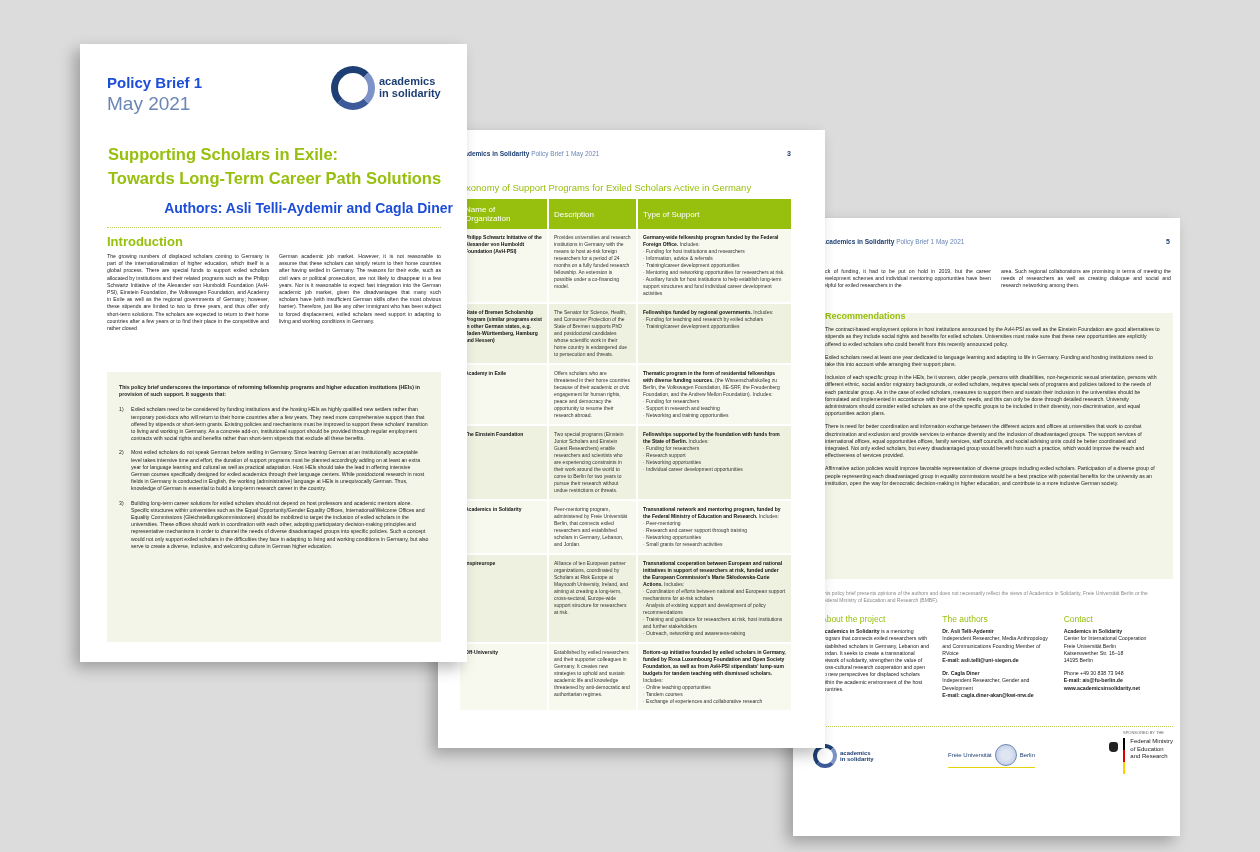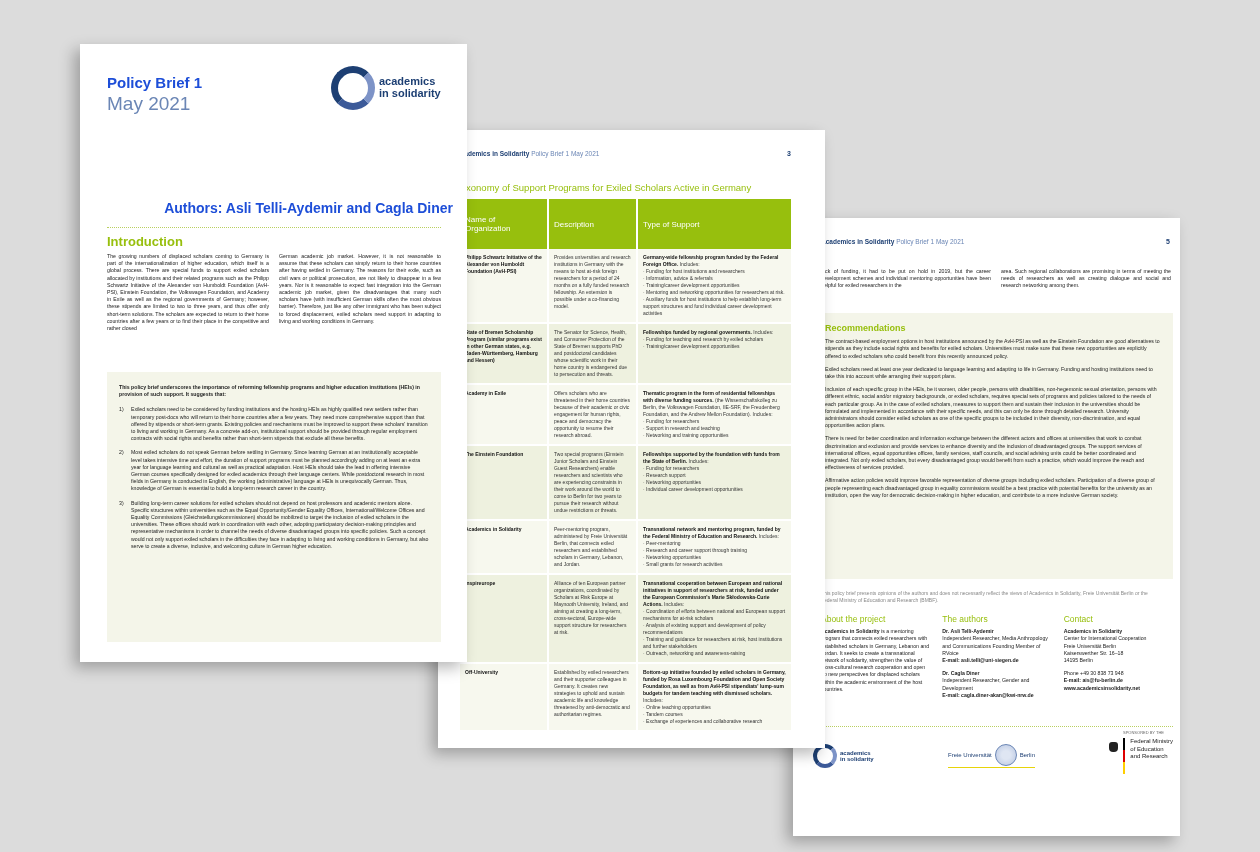--- a/index.html
+++ b/index.html
@@ -11,21 +11,21 @@
   .muted-blue { color: #6b86b5; }
   .tiny { font-size: 5.2px; line-height: 7.2px; color: #222; }
 
   
   #page5 { left: 793px; top: 218px; width: 387px; height: 618px; z-index: 1; }
   #page5 .hdr { position: absolute; left: 28px; top: 20px; font-size: 6.5px; }
   #page5 .hdr b { color: #1d3f73; }
   #page5 .pnum { position: absolute; right: 10px; top: 20px; font-size: 7px; font-weight: bold; color: #1d3f73; }
   #page5 .cont { position: absolute; left: 28px; top: 50px; width: 350px; display: flex; gap: 10px; }
   #page5 .cont div { flex: 1; text-align: justify; }
-  #page5 .recs { position: absolute; left: 20px; top: 95px; width: 360px; height: 266px; background: #f4f5e9; padding: 12px 12px; }
+  #page5 .recs { position: absolute; left: 20px; top: 95px; width: 360px; height: 266px; background: #f4f5e9; padding: 0 12px; }
   #page5 .recs h3 { font-size: 9px; margin-bottom: 6px; }
   #page5 .recs p { margin-bottom: 6px; }
   #page5 .disc { position: absolute; left: 28px; top: 372px; width: 340px; font-size: 5px; line-height: 7px; color: #888; }
   #page5 .cols { position: absolute; left: 28px; top: 398px; width: 352px; display: flex; gap: 12px; }
   #page5 .cols .col { flex: 1; }
   #page5 .cols h4 { font-size: 8.5px; font-weight: normal; margin-bottom: 5px; }
   #page5 .foot { position: absolute; left: 20px; top: 508px; width: 360px; border-top: 1px dotted #b9cf60; }
   #page5 .sponsored { position: absolute; right: 16px; top: 512px; font-size: 4px; color: #666; }
   #page5 .logos { position: absolute; left: 20px; top: 520px; width: 360px; display: flex; align-items: center; justify-content: space-between; }
   .fu-logo { display: flex; align-items: center; gap: 3px; font-size: 6px; color: #1d3f73; border-bottom: 1.5px solid #e7d40a; padding-bottom: 1px; }
@@ -35,21 +35,21 @@
   .flagbar { width: 2px; height: 36px; background: linear-gradient(#000 0 33%, #dd0000 33% 66%, #ffce00 66%); }
   .bmbf-text { font-size: 6px; line-height: 7.5px; color: #222; }
 
   
   #page3 { left: 438px; top: 130px; width: 387px; height: 618px; z-index: 2; }
   #page3 .hdr { position: absolute; left: 18px; top: 20px; font-size: 6.5px; }
   #page3 .hdr b { color: #1d3f73; }
   #page3 .pnum { position: absolute; right: 34px; top: 20px; font-size: 7px; font-weight: bold; color: #1d3f73; }
   #page3 h2 { position: absolute; left: 18px; top: 52px; font-size: 9.5px; font-weight: normal; }
   #page3 table { position: absolute; left: 22px; top: 69px; width: 333px; border-collapse: collapse; }
-  #page3 th { background: #97bf0d; color: #fff; font-size: 8px; font-weight: normal; text-align: left; padding: 16px 5px; border-right: 2px solid #fff; height: 16px; }
+  #page3 th { background: #97bf0d; color: #fff; font-size: 8px; font-weight: normal; text-align: left; padding: 6px 5px; border-right: 2px solid #fff; height: 16px; }
   #page3 td { vertical-align: top; padding: 5px 5px; font-size: 5px; line-height: 7px; color: #333; border-right: 2px solid #fff; border-bottom: 2px solid #fff; }
   #page3 tr.odd td { background: #f7f8ee; }
   #page3 tr.even td { background: #eef1df; }
   #page3 td.org { font-weight: bold; color: #111; width: 88px; }
   #page3 td.desc { width: 89px; }
   #page3 .st { font-weight: bold; color: #111; }
   #page3 ul { list-style: none; }
   #page3 ul li::before { content: "· "; }
 
   
@@ -239,20 +239,22 @@
   <div class="brief navy">Policy Brief 1</div>
   <div class="date muted-blue">May 2021</div>
   <div class="logo">
     <div class="as-logo-ring" style="width:44px;height:44px"></div>
     <div class="as-logo-text" style="font-size:11px">
       <div>academics</div>
       <div>in solidarity</div>
     </div>
   </div>
   <div class="title green">
+    <div>Supporting Scholars in Exile:</div>
+    <div>Towards Long-Term Career Path Solutions</div>
   </div>
   <div class="authors navy">Authors: Asli Telli-Aydemir and Cagla Diner</div>
   <div class="rule"></div>
   <div class="intro-h green">Introduction</div>
   <div class="intro tiny">
     <div>The growing numbers of displaced scholars coming to Germany is part of the internationalization of higher education, which itself is a global process. There are special funds to support exiled scholars allocated by institutions and their related programs such as the Philipp Schwartz Initiative of the Alexander von Humboldt Foundation (AvH-PSI), Einstein Foundation, the Volkswagen Foundation, and Academy in Exile as well as the regional governments of Germany; however, these stipends are limited to two to three years, and thus offer only short-term solutions. The scholars are expected to return to their home countries after a few years or to find their place in the competitive and rather closed</div>
     <div>German academic job market. However, it is not reasonable to assume that these scholars can simply return to their home countries after having settled in Germany. The reasons for their exile, such as civil wars or political prosecution, are not likely to disappear in a few years. Nor is it reasonable to expect fast integration into the German academic job market, given the disadvantages that many such scholars have (with insufficient German skills often the most obvious barrier). Therefore, just like any other immigrant who has been subject to forced displacement, exiled scholars need support in adapting to living and working conditions in Germany.</div>
   </div>
   <div class="box tiny">
     <div class="lead">This policy brief underscores the importance of reforming fellowship programs and higher education institutions (HEIs) in provision of such support. It suggests that:</div>

